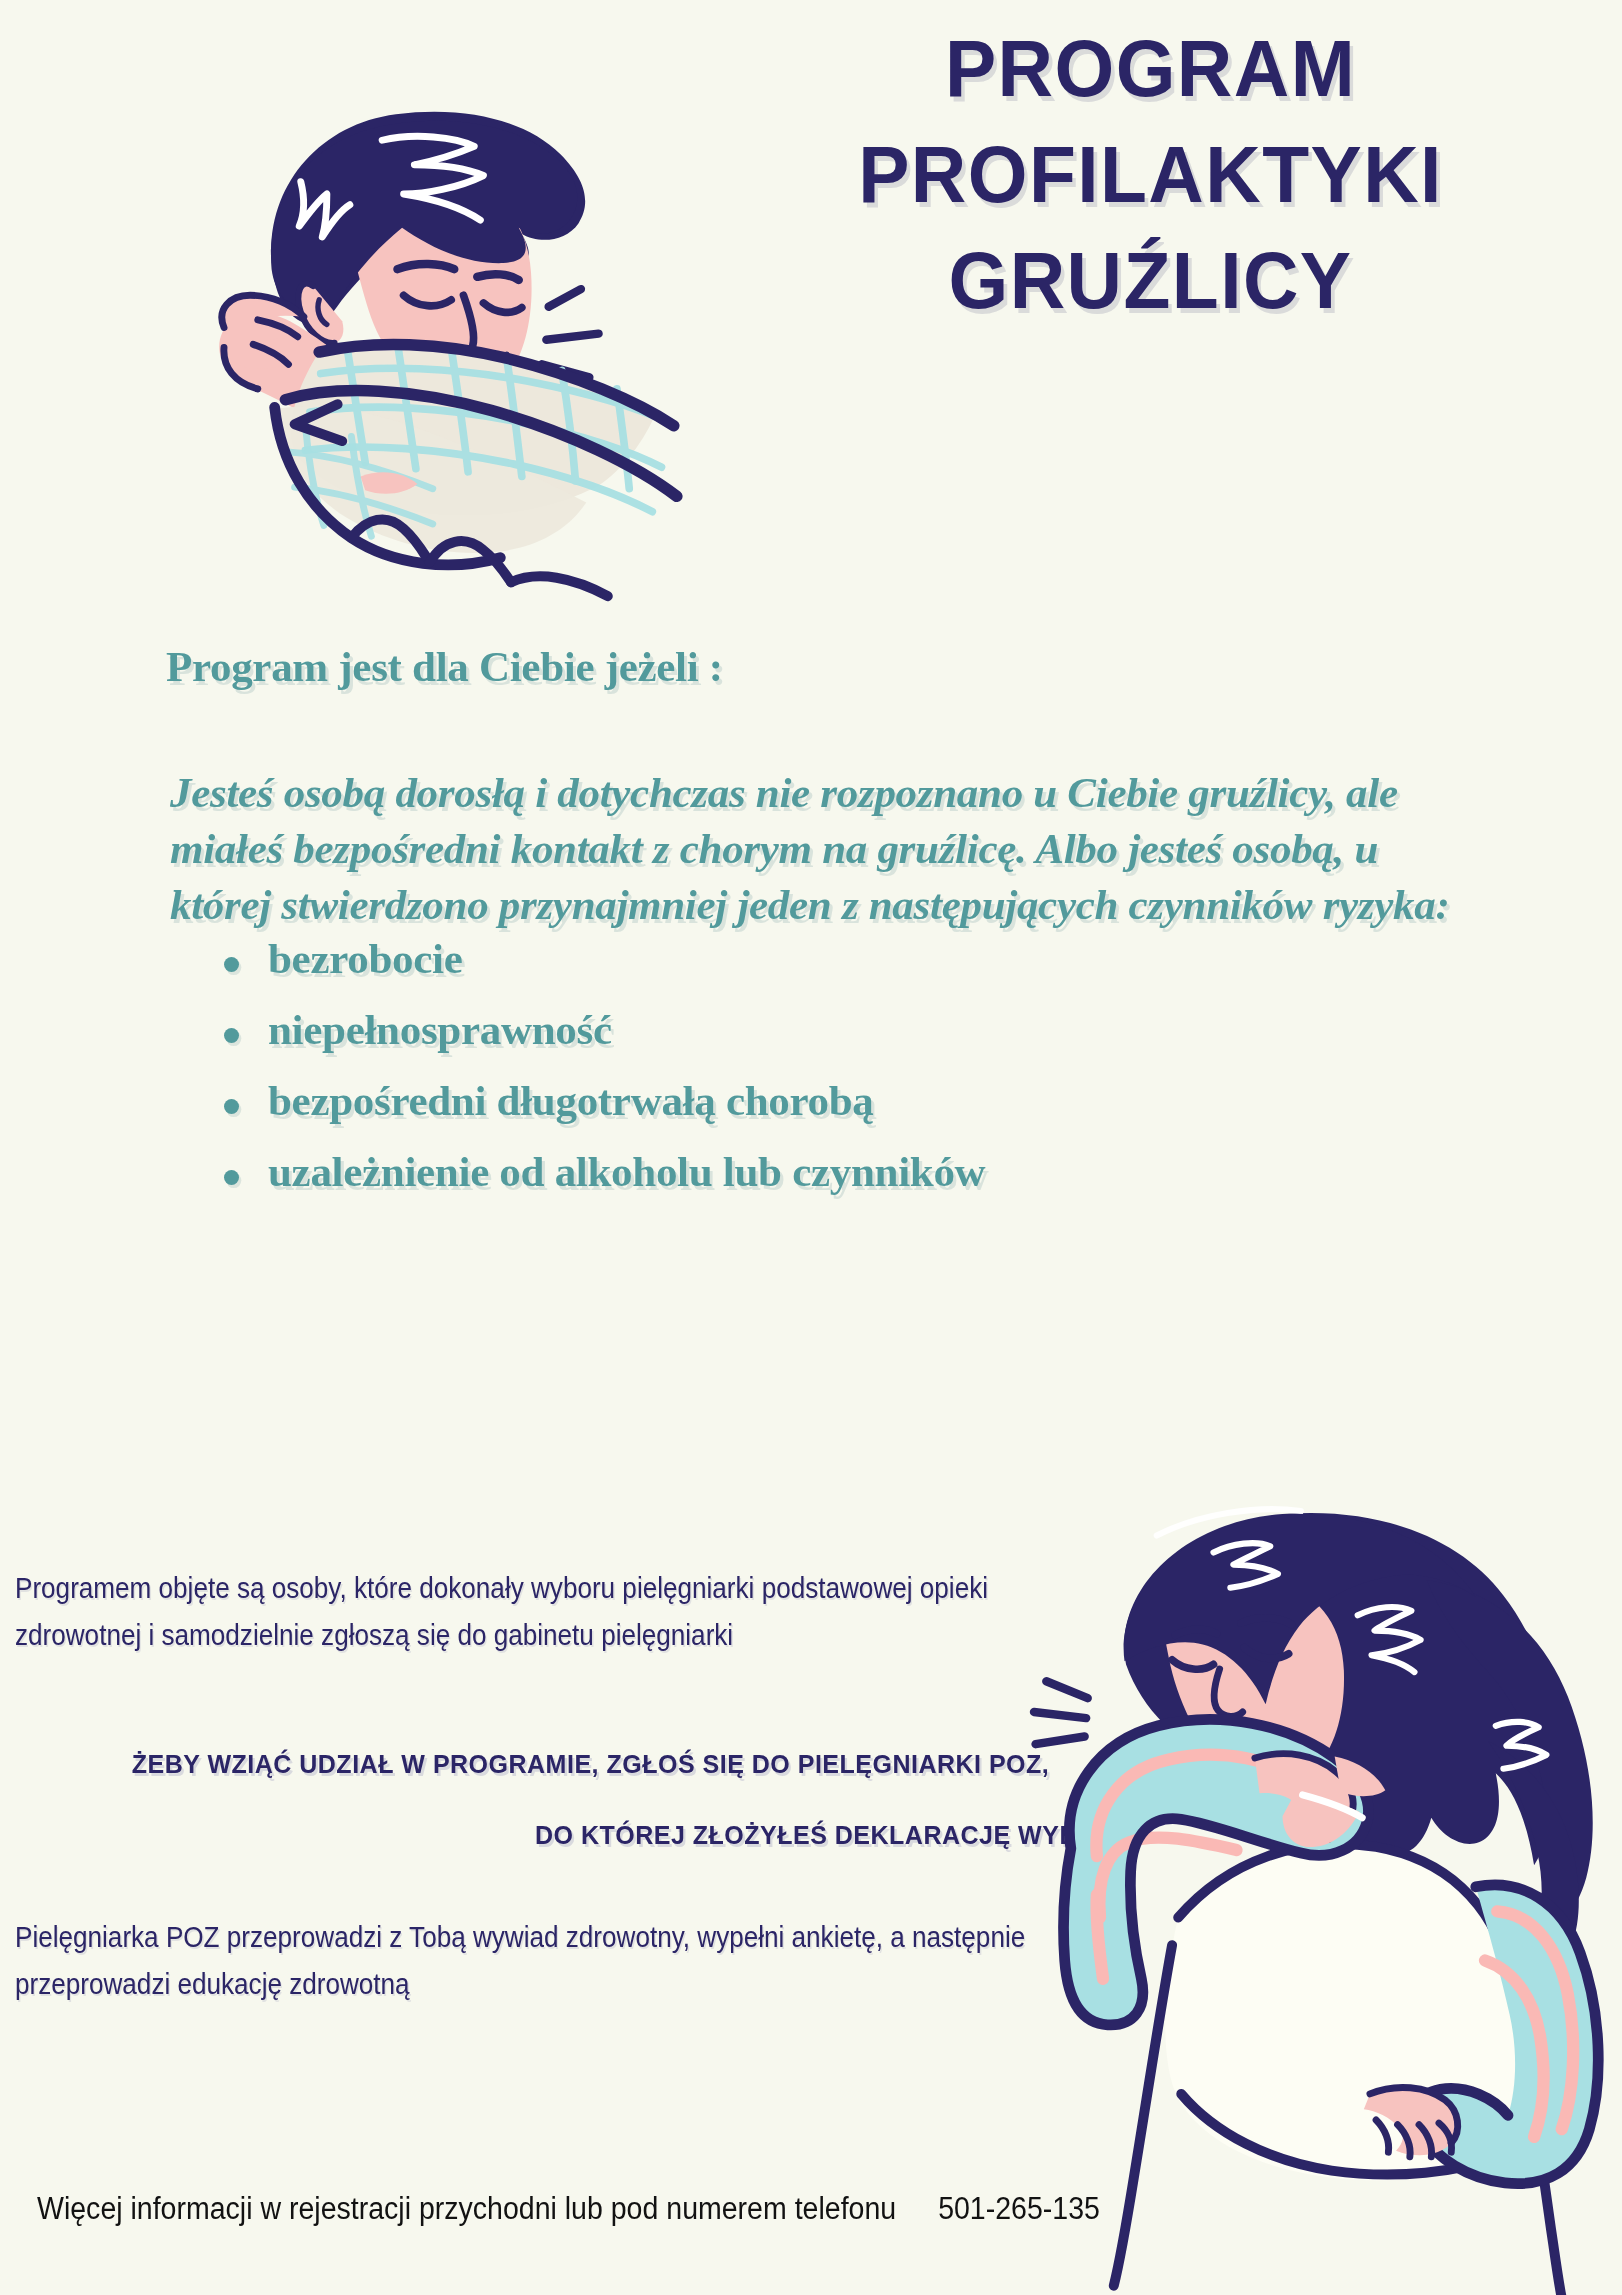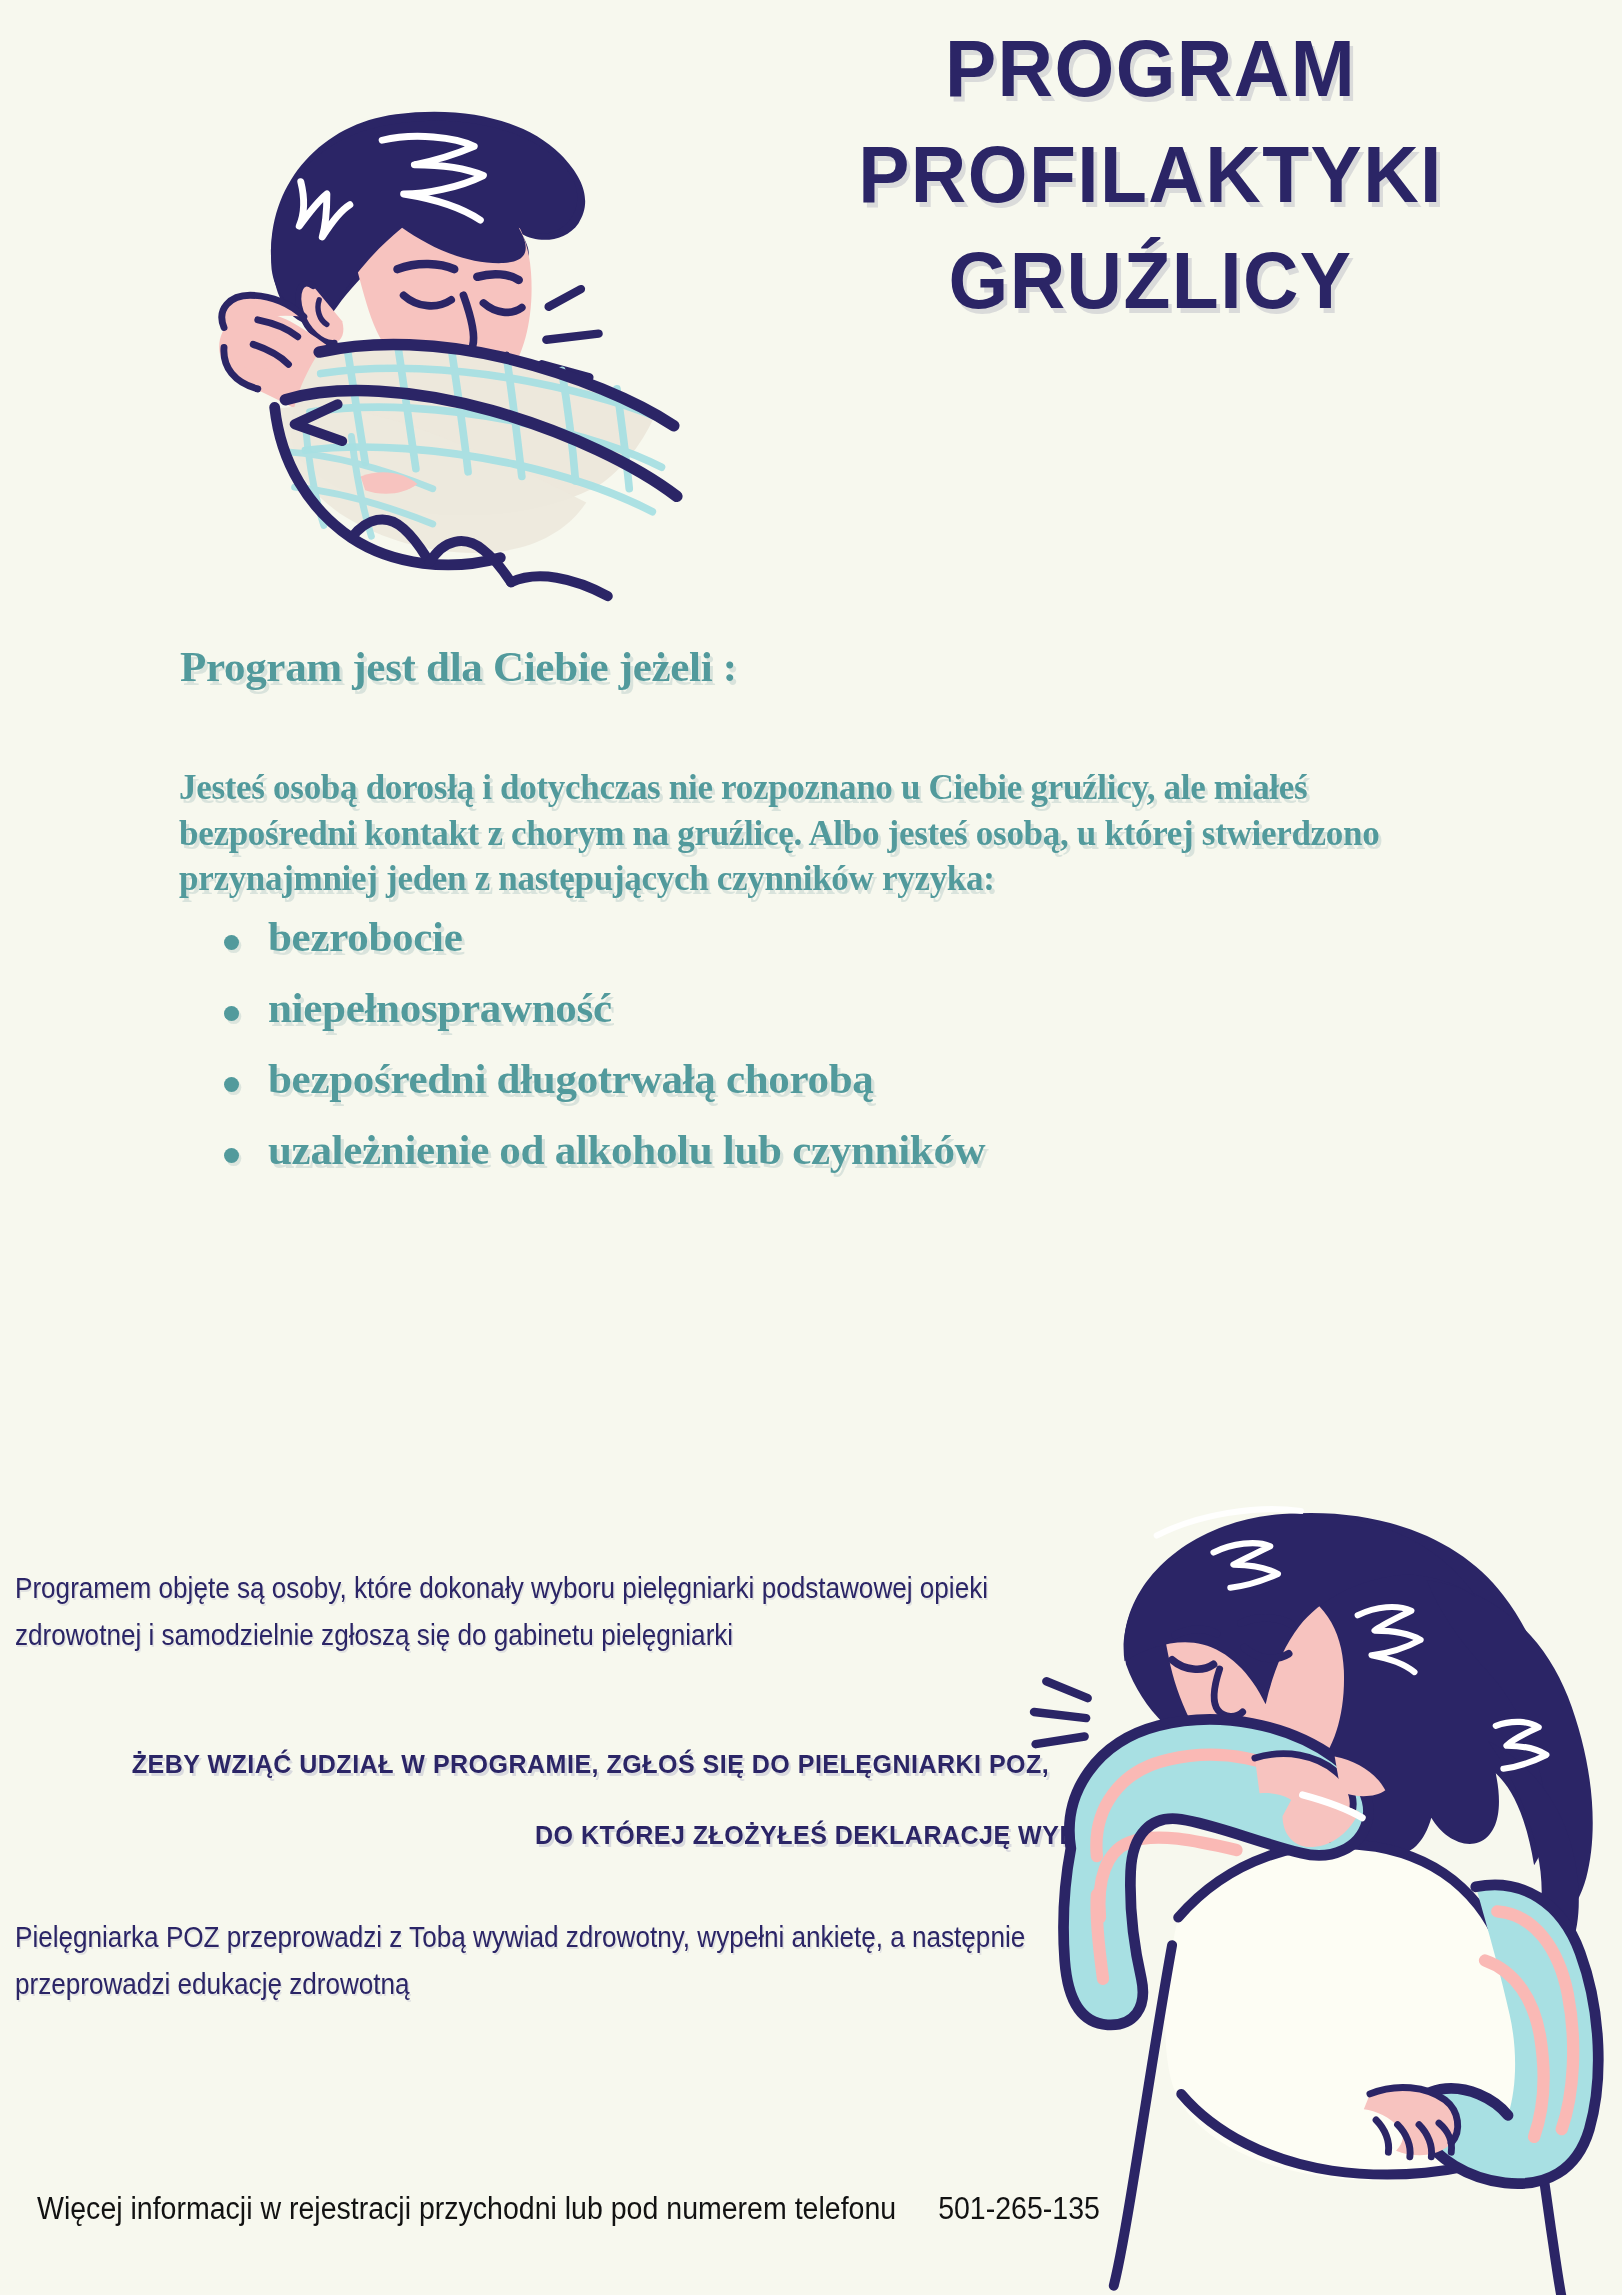--- a/index.html
+++ b/index.html
@@ -65,31 +65,32 @@
     left: 166px;
     top: 643px;
     width: 1319px;
     color: #529A9C;
     text-shadow: 3.1px 3.8px 0 rgba(150,180,180,0.30);
   }
   .teal-lead {
     font-size: 43px;
     font-weight: bold;
     line-height: 1.12;
-    margin: 0 0 74px 14px;
+    margin: 0 0 74px 0;
     font-family: "Liberation Serif", serif;
     letter-spacing: -0.3px;
   }
   .teal-para {
-    font-size: 35px;
+    font-size: 43px;
     font-weight: bold;
     line-height: 1.30;
-    margin: 13px;
+    margin: 4px;
     font-family: "Liberation Serif", serif;
     letter-spacing: -0.3px;
+    font-style: italic;
   }
   .teal-list {
     list-style: none;
     margin: 3px 0 0 0;
     padding: 0 0 0 58px;
   }
   .teal-list li {
     position: relative;
     font-size: 43px;
     font-weight: bold;

